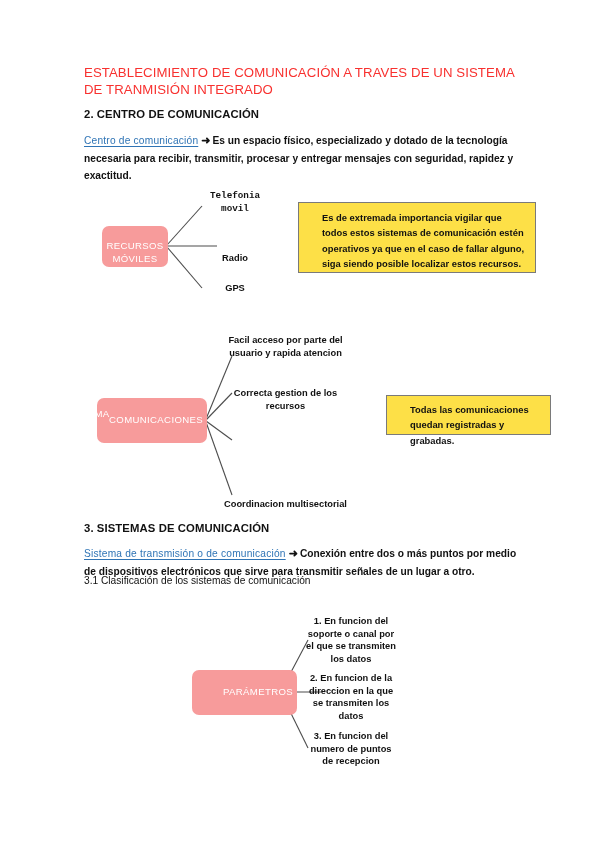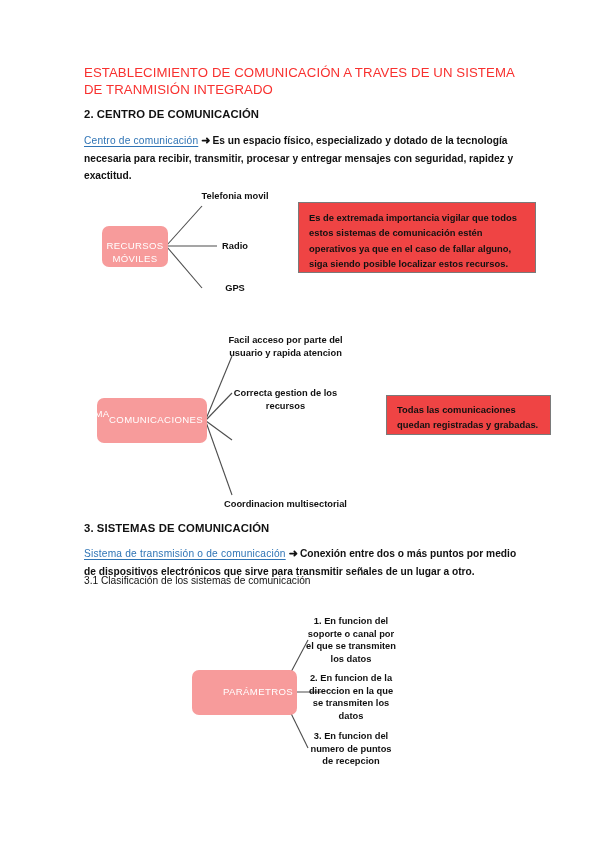--- a/index.html
+++ b/index.html
@@ -108,27 +108,27 @@
     font-weight: 600;
     color: #111111;
     text-align: center;
     box-sizing: border-box;
   }
 
   
   .callout {
     position: absolute;
     border: 1px solid #7a7a7a;
-    background: #ef4444;
+    background: #fde047;
     box-sizing: border-box;
     font-size: 9.4px;
     line-height: 15.4px;
     font-weight: 600;
     color: #111111;
-    padding: 7px 10px 7px 10px;
+    padding: 7px 10px 7px 23px;
   }
 </style>
 </head>
 <body>
 
 <div class="page">
 
   <div class="doc-title">ESTABLECIMIENTO DE COMUNICACIÓN A TRAVES DE UN SISTEMA DE TRANMISIÓN INTEGRADO</div>
 
   <div class="section-heading" style="top:107px;">2. CENTRO DE COMUNICACIÓN</div>
@@ -145,22 +145,22 @@
         <line x1="167" y1="247" x2="202" y2="288"></line>
       </g>
     </svg>
   </div>
 
   <div class="node-box" style="left:102px; top:226px; width:66px; height:41px; flex-direction:column;">
     <span>RECURSOS</span>
     <span>MÓVILES</span>
   </div>
 
-  <div class="leaf-label" style="left:196px; top:190px; width:78px;">Telefonia movil</div>
-  <div class="leaf-label" style="left:196px; top:240px; width:78px;">Radio</div>
+  <div class="leaf-label" style="left:196px; top:190px; width:78px;font-family:Liberation Mono, monospace;">Telefonia movil</div>
+  <div class="leaf-label" style="left:196px; top:252px; width:78px;">Radio</div>
   <div class="leaf-label" style="left:196px; top:282px; width:78px;">GPS</div>
 
   <div class="callout" style="left:298px; top:202px; width:238px; height:71px;">Es de extremada importancia vigilar que todos estos sistemas de comunicación estén operativos ya que en el caso de fallar alguno, siga siendo posible localizar estos recursos.</div>
 
   <div class="mindmap" style="left:0px; top:0px; width:599px; height:848px; pointer-events:none;">
     <svg width="599" height="848">
       <g stroke="#4d4d4d" stroke-width="1.1" fill="none">
         <line x1="206" y1="419" x2="232" y2="356"></line>
         <line x1="206" y1="420" x2="232" y2="393"></line>
         <line x1="206" y1="421" x2="232" y2="440"></line>

